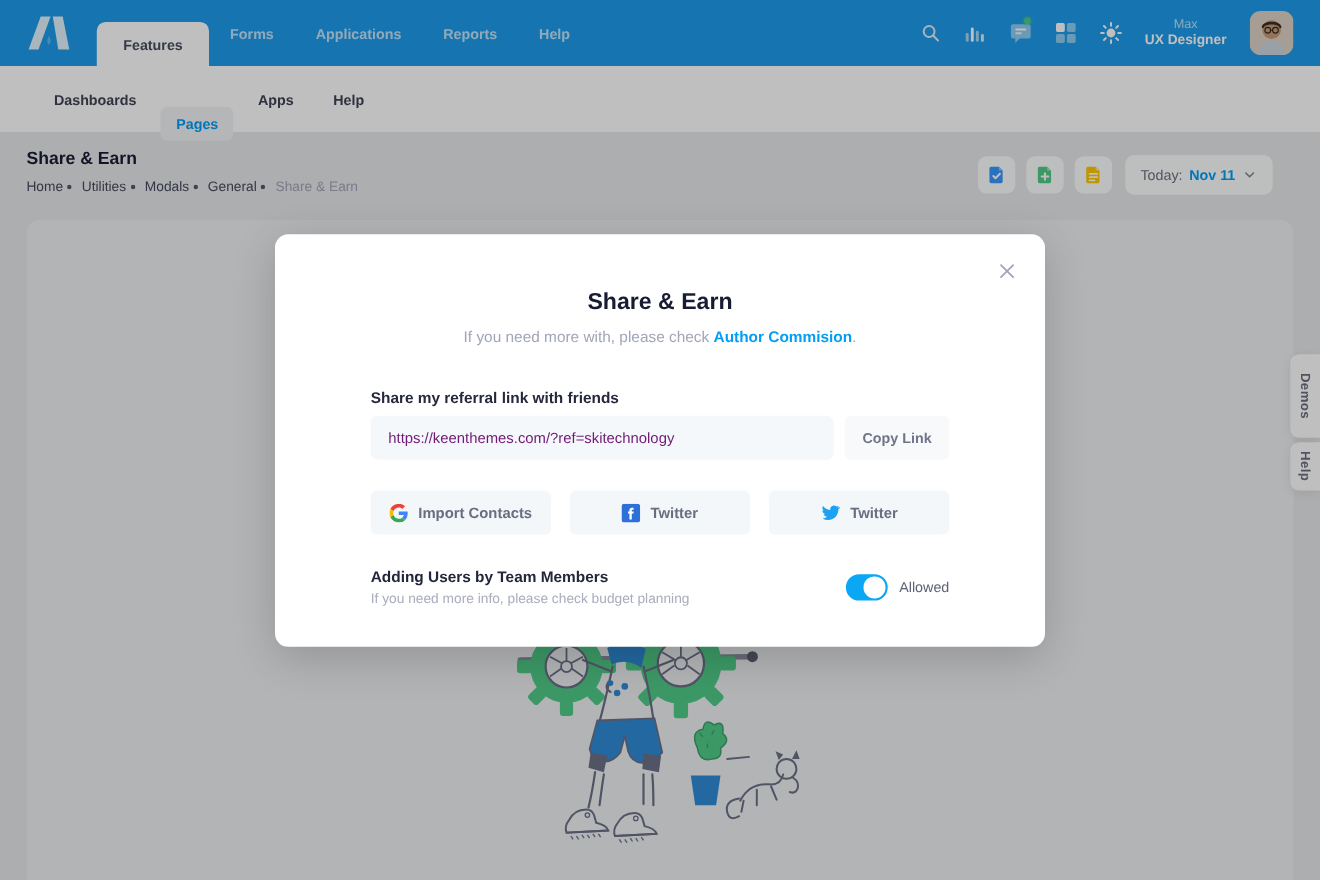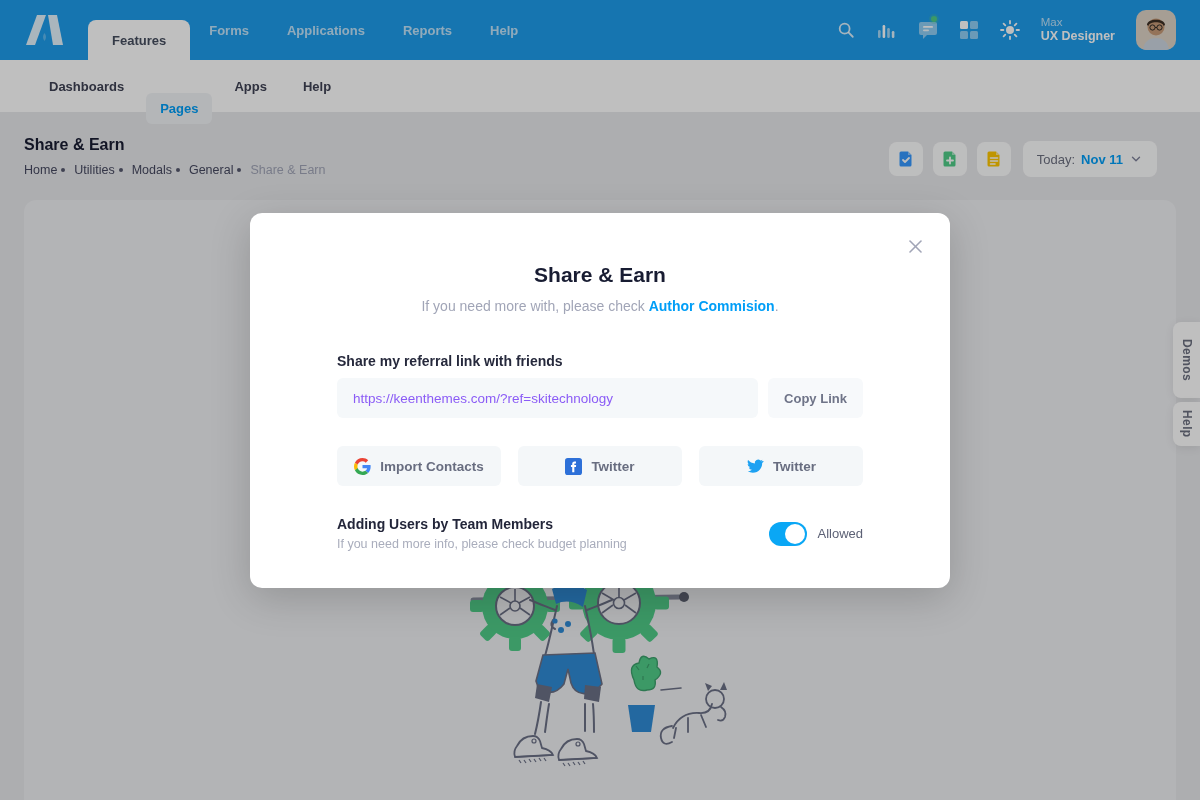--- a/index.html
+++ b/index.html
@@ -9,27 +9,27 @@
   
   .header { position:absolute; top:0; left:0; width:1200px; height:60px; background:#1e9ceb; display:flex; align-items:center; z-index:1; }
   .logo { width:46px; height:38px; margin-left:22px; margin-right:20px; flex:0 0 auto; }
   .hnav { display:flex; align-items:flex-end; height:60px; }
   .hnav-tab { height:40px; margin-top:20px; background:#ffffff; border-radius:8px 8px 0 0; padding:0 24px; display:flex; align-items:center; font-size:13px; font-weight:700; color:#464e5f; }
   .hnav-item { height:60px; display:flex; align-items:center; padding:0 19px; font-size:13px; font-weight:600; color:rgba(255,255,255,.72); }
   .hright { position:absolute; right:24px; top:0; height:60px; display:flex; align-items:center; gap:21px; }
   .hicon { width:20px; height:20px; position:relative; display:flex; align-items:center; justify-content:center; }
   .hicon svg { display:block; }
   .green-dot { position:absolute; top:-4px; right:1px; width:6px; height:6px; border-radius:50%; background:#50cd89; box-shadow:0 0 0 2px rgba(80,205,137,.25); }
-  .user-text { text-align:left; line-height:1.25; margin-left:0; }
+  .user-text { text-align:center; line-height:1.25; margin-left:0; }
   .user-name { font-size:11.5px; color:rgba(255,255,255,.7); font-weight:500; }
   .user-role { font-size:12.5px; color:#ffffff; font-weight:700; }
   .avatar { width:40px; height:40px; border-radius:10px; overflow:hidden; flex:0 0 auto; }
 
   
-  .subnav { position:absolute; top:60px; left:0; width:1200px; height:52px; background:#ffffff; display:flex; align-items:center; padding-left:35px; gap:8px; z-index:1; }
+  .subnav { position:absolute; top:60px; left:0; width:1200px; height:60px; background:#ffffff; display:flex; align-items:center; padding-left:35px; gap:8px; z-index:1; }
   .subnav-item { font-size:13px; font-weight:600; color:#3f4254; padding:8px 14px; border-radius:6px; }
   .subnav-item.active { color:#009ef7; background:#f1f3f6;margin-top:44px; }
 
   
   .toolbar { position:absolute; top:115px; left:0; width:1200px; height:85px; z-index:1; }
   .page-title { position:absolute; left:24px; top:21px; font-size:16px; font-weight:700; color:#181c32; }
   .breadcrumb { position:absolute; left:24px; top:48px; display:flex; align-items:center; font-size:12.5px; font-weight:500; color:#464960; }
   .crumb { margin-right:3px; }
   .crumb-dot { width:4px; height:4px; border-radius:50%; background:#55586e; margin:0 9px 0 1px; }
   .crumb.muted { color:#a1a5b7; }
@@ -52,21 +52,21 @@
 
   
   .backdrop { position:absolute; inset:0; background:rgba(0,0,0,.25); z-index:5; }
   .modal { position:absolute; left:250px; top:213px; width:700px; height:375px; background:#ffffff; border-radius:12px; box-shadow:0 10px 40px rgba(0,0,0,.18); z-index:10; padding:0 87px; }
   .modal-close { position:absolute; top:22px; right:24px; width:22px; height:22px; display:flex; align-items:center; justify-content:center; cursor:pointer; }
   .modal-title { margin-top:50px; text-align:center; font-size:21px; font-weight:700; color:#181c32; }
   .modal-subtitle { margin-top:11px; text-align:center; font-size:14px; font-weight:500; color:#a1a5b7; }
   .modal-subtitle .link { color:#009ef7; font-weight:700; }
   .ref-label { margin-top:39px; font-size:14px; font-weight:600; color:#26293c; }
   .ref-row { margin-top:9px; display:flex; gap:10px; }
-  .ref-input { flex:1; height:40px; background:#f5f8fa; border:none; border-radius:6px; padding:0 16px; font-family:"Liberation Sans",sans-serif; font-size:13.5px; font-weight:500; color:#8b5cf6; outline:none; }
+  .ref-input { flex:1; height:40px; background:#f5f8fa; border:none; border-radius:6px; padding:0 16px; font-family:"Liberation Sans",sans-serif; font-size:13.5px; font-weight:500; color:#701a75; outline:none; }
   .copy-btn { width:95px; height:40px; background:#f7f9fb; border:none; border-radius:6px; font-family:"Liberation Sans",sans-serif; font-size:13px; font-weight:600; color:#6f7488; cursor:pointer; }
   .social-row { margin-top:28px; display:flex; gap:17px; }
   .social-btn { flex:1; height:40px; background:#f4f7f9; border:none; border-radius:6px; display:flex; align-items:center; justify-content:center; gap:9px; font-family:"Liberation Sans",sans-serif; font-size:13.5px; font-weight:700; color:#686d80; cursor:pointer; }
   .team-row { margin-top:30px; display:flex; align-items:center; justify-content:space-between; }
   .team-title { font-size:14px; font-weight:600; color:#23263a; }
   .team-sub { margin-top:5px; font-size:12.5px; font-weight:500; color:#a9adbc; }
   .toggle-wrap { display:flex; align-items:center; gap:10px; }
   .toggle { width:38px; height:24px; border-radius:12px; background:#0aa7f5; position:relative; cursor:pointer; }
   .toggle-knob { position:absolute; top:2px; right:2px; width:20px; height:20px; border-radius:50%; background:#ffffff; }
   .toggle-label { font-size:13px; font-weight:500; color:#5c6175; }

